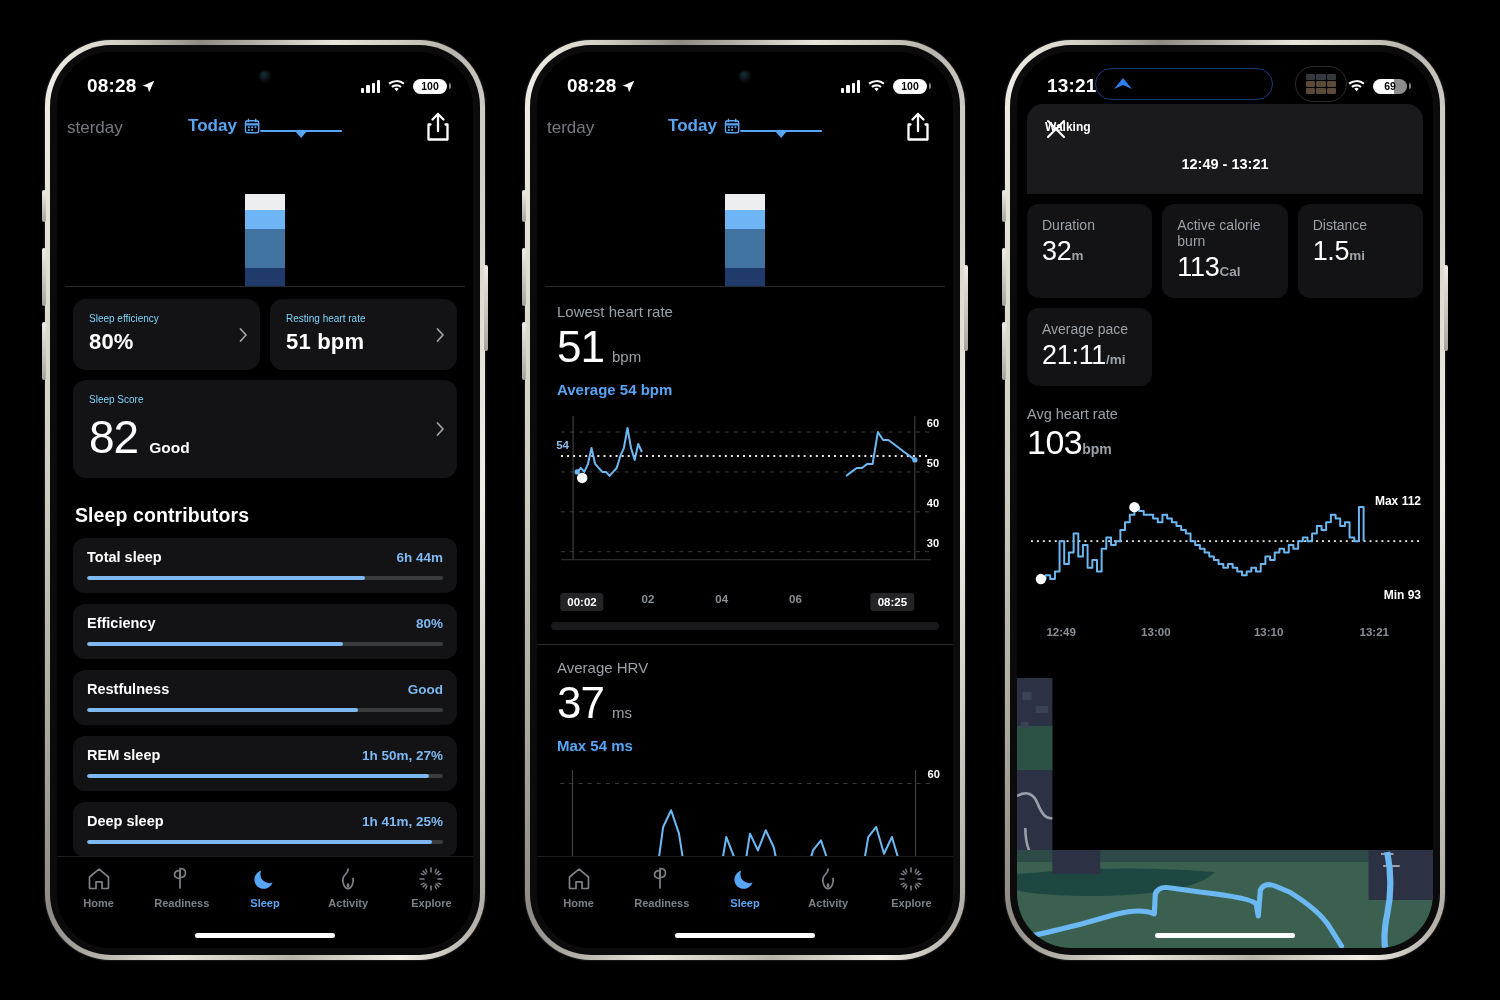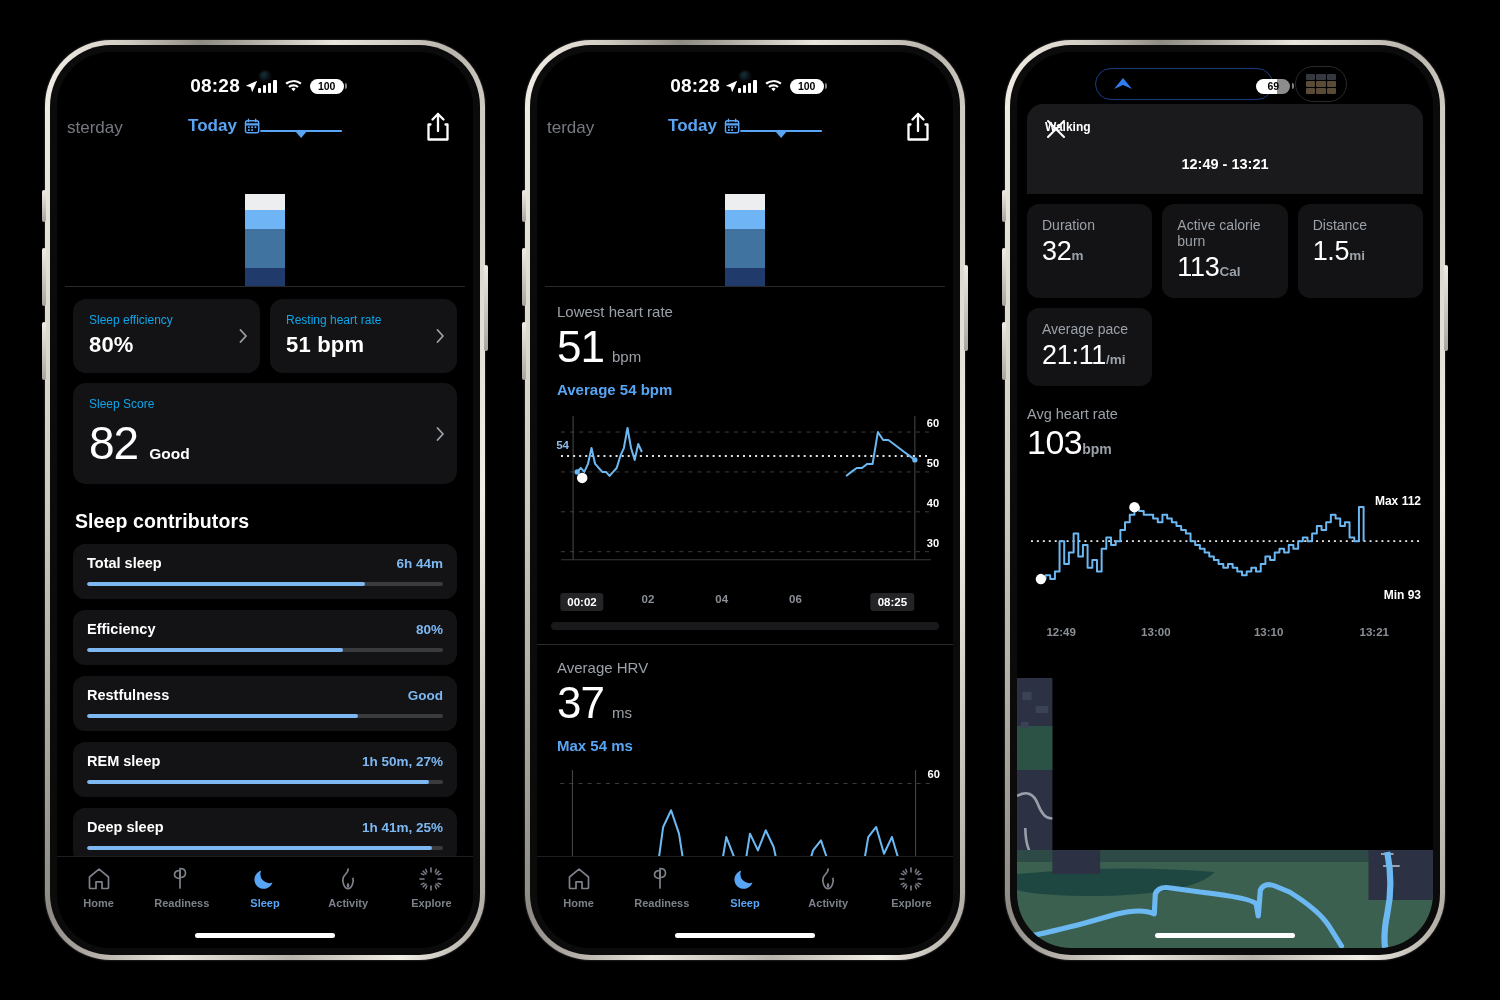--- a/index.html
+++ b/index.html
@@ -35,21 +35,21 @@
   }
   .btn-mute { top:150px; height:32px; }
   .btn-vup  { top:208px; height:58px; }
   .btn-vdn  { top:282px; height:58px; }
   .btn-pwr  { position:absolute; right:-3px; top:225px; width:4px; height:86px;
               border-radius:2px; background:linear-gradient(180deg,#efece5,#aaa59c); }
 
   
   .statusbar {
     position:relative; height:52px; display:flex; align-items:center;
-    justify-content:center; padding:16px 26px 0 30px;
+    justify-content:space-between; padding:16px 26px 0 30px;
   }
   .sb-time { font-size:19px; font-weight:700; letter-spacing:.2px;
              display:flex; align-items:center; gap:5px; }
   .loc-arrow { width:13px; height:13px; display:block; }
   .sb-right { display:flex; align-items:center; gap:8px; }
   .sig { display:flex; align-items:flex-end; gap:2px; height:13px; }
   .sig i { width:3.2px; background:#fff; border-radius:1px; display:block; }
   .sig i:nth-child(1){height:5px}.sig i:nth-child(2){height:7.5px}
   .sig i:nth-child(3){height:10px}.sig i:nth-child(4){height:13px}
   .wifi { width:17px; height:13px; }
@@ -99,21 +99,21 @@
   
   .hypno-wrap { height:120px; display:flex; align-items:flex-end; justify-content:center; }
   .hypno { width:40px; display:flex; flex-direction:column; }
   .hypno i { display:block; }
   .divider { height:1px; background:#2a2a2c; margin:0 8px; }
 
   .content { padding:0 16px; }
   .row2 { display:flex; gap:10px; margin-top:12px; }
   .card { background:#131315; border-radius:13px; position:relative; }
   .card.small { flex:1; padding:14px 16px 15px; }
-  .card-label { font-size:12px; color:#0ea5e9; font-weight:500; }
+  .card-label { font-size:10px; color:#7dd3fc; font-weight:500; }
   .card-val { font-size:22px; font-weight:600; margin-top:5px; letter-spacing:.2px; }
   .chev { position:absolute; right:12px; top:50%; transform:translateY(-50%);
           width:9px; height:15px; }
 
   .card.score { margin-top:10px; padding:14px 16px 18px; }
   .score-row { display:flex; align-items:baseline; gap:11px; margin-top:9px; }
   .score-num { font-size:46px; font-weight:400; letter-spacing:-1px; line-height:1; }
   .score-txt { font-size:15.5px; font-weight:600; }
 
   .section-title { font-size:19.5px; font-weight:700; margin:26px 0 0 2px; letter-spacing:.1px; }

